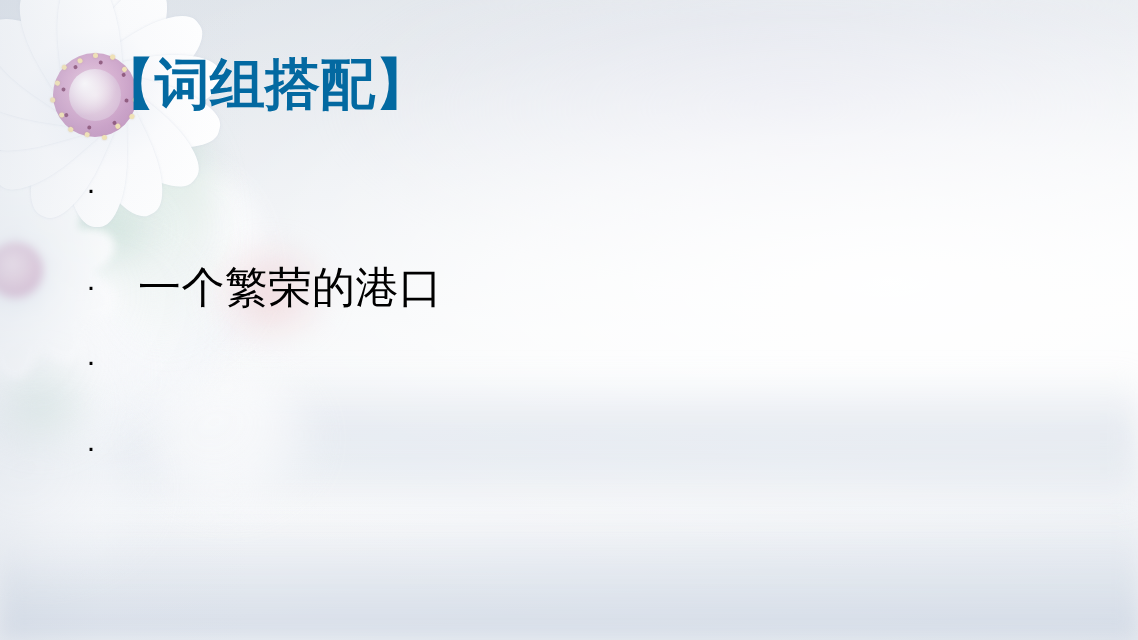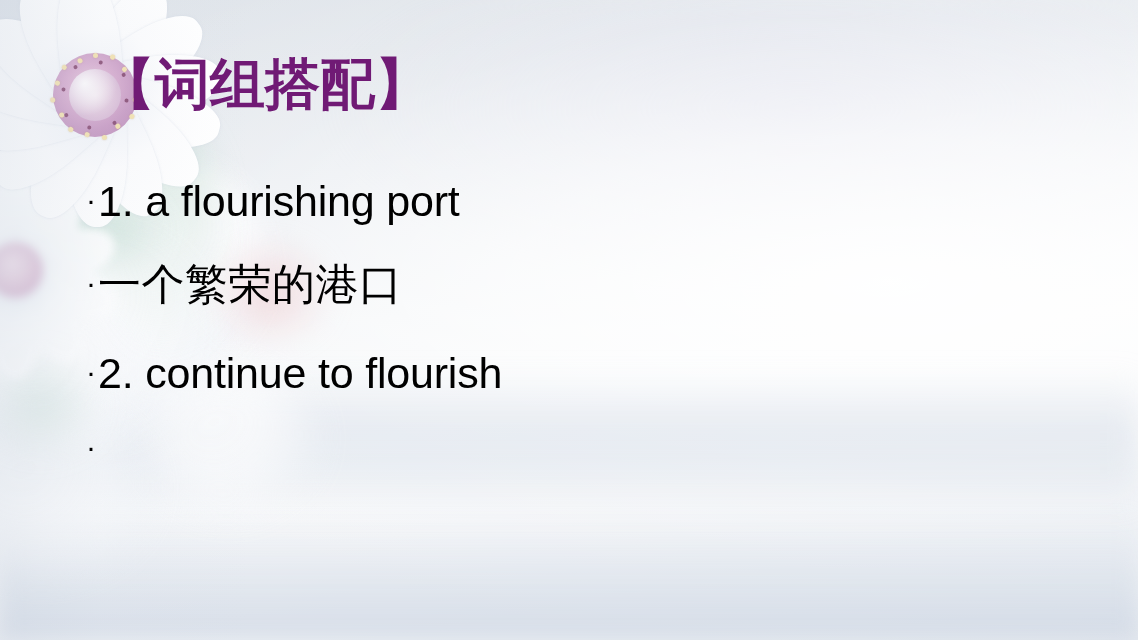--- a/index.html
+++ b/index.html
@@ -282,21 +282,21 @@
   
   .content {
     position: absolute;
     inset: 0;
   }
 
   #slide-title {
     position: absolute;
     left: 100px;
     top: 56px;
-    color: #701a75;
+    color: #0369a1;
     font-size: 55px;
     line-height: 1.02;
     font-weight: bold;
     letter-spacing: 0px;
     white-space: nowrap;
     font-family: "DejaVu Sans", "Liberation Sans", sans-serif;
   }
 
   .bullet-list {
     position: absolute;
@@ -324,22 +324,23 @@
     flex: 0 0 auto;
     font-size: 43px;
     line-height: 1;
     font-weight: 500;
   }
   .bullet-text.latin {
     font-family: "Liberation Sans", "DejaVu Sans", sans-serif;
     letter-spacing: -0.2px;
   }
   .bullet-text.han {
-    font-family: Liberation Mono, monospace;
+    font-family: Liberation Sans, sans-serif;
     letter-spacing: 0.5px;
+    margin-left: 40px;
   }
 </style>
 </head>
 <body>
 
 <div id="slide">
 
   <div class="bg-base"></div>
   <div class="bg-tint-lav"></div>
   <div class="bg-sheen-right"></div>
@@ -425,31 +426,29 @@
   <div class="vignette-left"></div>
 
   <div class="content">
 
     <div id="slide-title">【词组搭配】</div>
 
     <div class="bullet-list">
 
       <div class="bullet-item">
         <span class="bullet-mark">·</span>
-        <span class="bullet-text latin">1. a flourishing port</span>
       </div>
 
       <div class="bullet-item">
         <span class="bullet-mark">·</span>
         <span class="bullet-text han">一个繁荣的港口</span>
       </div>
 
       <div class="bullet-item">
         <span class="bullet-mark">·</span>
-        <span class="bullet-text latin">2. continue to flourish</span>
       </div>
 
       <div class="bullet-item">
         <span class="bullet-mark">·</span>
       </div>
 
     </div>
   </div>
 </div>
 

